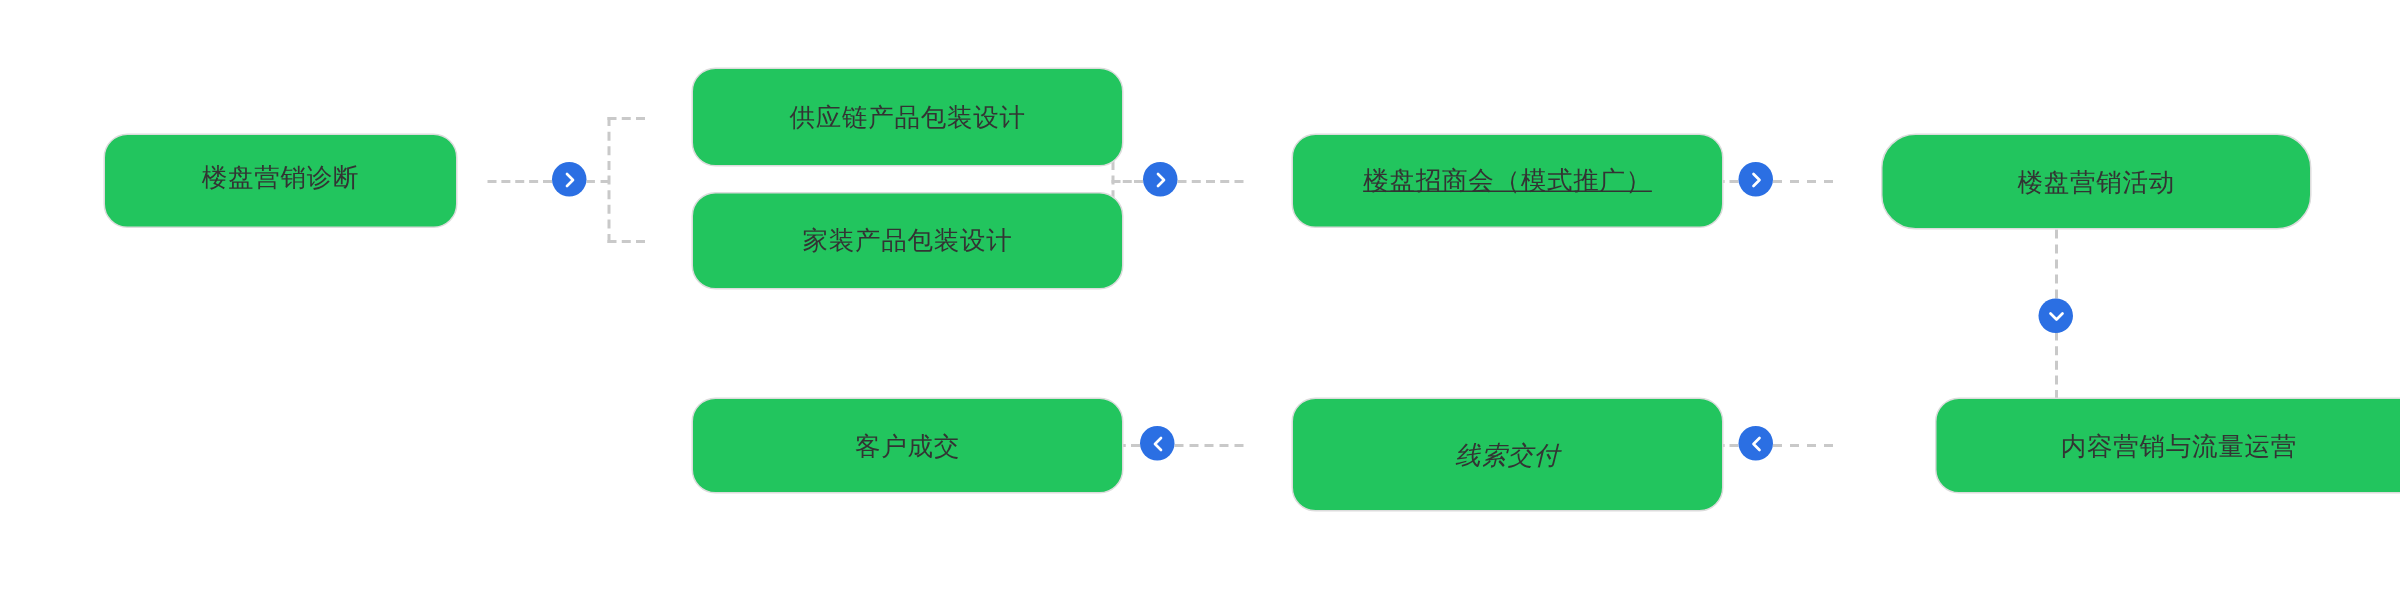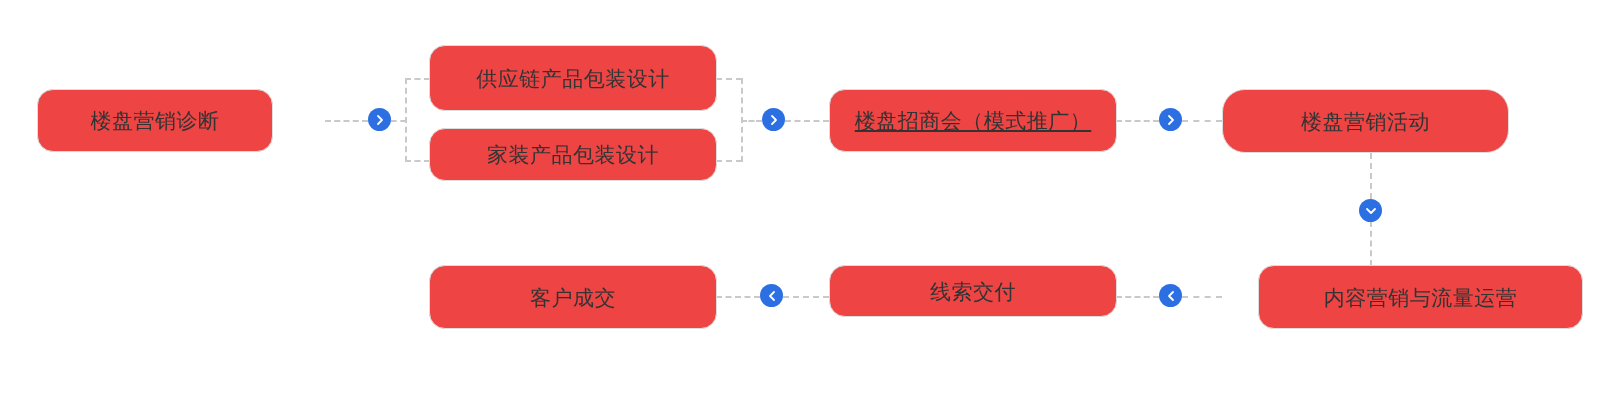--- a/index.html
+++ b/index.html
@@ -15,31 +15,32 @@
     width: 1600px;
     height: 405px;
     background: #ffffff;
     overflow: hidden;
   }
 
   
   .node {
     position: absolute;
     box-sizing: border-box;
-    background: #ef4444;
+    background: #22c55e;
     border: 1px solid #dcdcdc;
     border-radius: 16px;
     display: flex;
     align-items: center;
     justify-content: center;
     color: #333333;
-    font-size: 21px;
+    font-size: 17px;
     letter-spacing: 0.5px;
     white-space: nowrap;
     line-height: 1;
+    margin-left: 32px;
   }
 
   
   .hline {
     position: absolute;
     height: 0;
     border-top: 2px dashed #c9c9c9;
   }
   .vline {
     position: absolute;
@@ -95,33 +96,33 @@
   <div class="vline" style="left:1370px; top:221px; height:45px;"></div>
 
   <div class="hline" style="left:1182px; top:296px; width:40px;"></div>
 
   <div class="hline" style="left:1116px; top:296px; width:43px;"></div>
 
   <div class="hline" style="left:783px; top:296px; width:46px;"></div>
 
   <div class="hline" style="left:716px; top:296px; width:44px;"></div>
 
-  <div class="node" style="left:37px; top:89px; width:236px; height:63px;">楼盘营销诊断</div>
+  <div class="node" style="left:37px; top:89px; width:236px; height:63px;font-family:Liberation Mono, monospace;">楼盘营销诊断</div>
 
   <div class="node" style="left:429px; top:45px; width:288px; height:66px;">供应链产品包装设计</div>
 
-  <div class="node" style="left:429px; top:128px; width:288px; height:53px;">家装产品包装设计</div>
+  <div class="node" style="left:429px; top:128px; width:288px; height:65px;">家装产品包装设计</div>
 
   <div class="node" style="left:829px; top:89px; width:288px; height:63px;text-decoration:underline;">楼盘招商会（模式推广）</div>
 
   <div class="node" style="left:1222px; top:89px; width:287px; height:64px;border-radius:23px;">楼盘营销活动</div>
 
   <div class="node" style="left:1258px; top:265px; width:325px; height:64px;">内容营销与流量运营</div>
 
-  <div class="node" style="left:829px; top:265px; width:288px; height:52px;">线索交付</div>
+  <div class="node" style="left:829px; top:265px; width:288px; height:76px;font-style:italic;">线索交付</div>
 
   <div class="node" style="left:429px; top:265px; width:288px; height:64px;text-align:right;">客户成交</div>
 
   <div class="chev" style="left:368px; top:108px;">
     <svg width="12" height="12" viewBox="0 0 12 12" aria-hidden="true">
       <polyline points="4,2 8,6 4,10" fill="none" stroke="#ffffff" stroke-width="1.8" stroke-linecap="round" stroke-linejoin="round"></polyline>
     </svg>
   </div>
 
   <div class="chev" style="left:762px; top:108px;">

